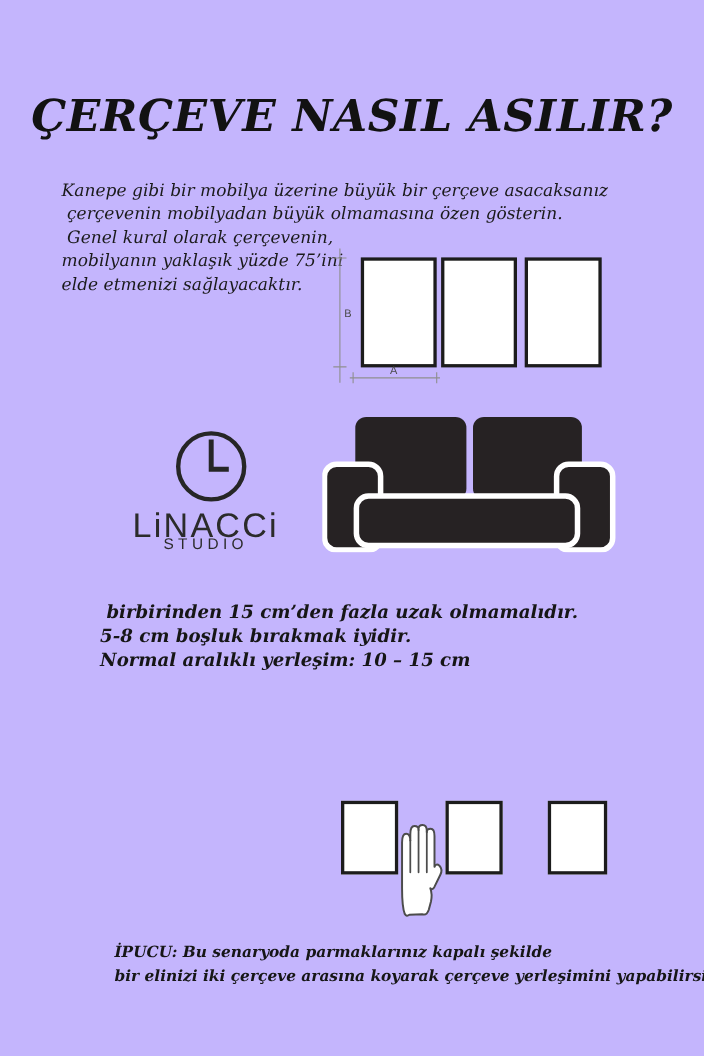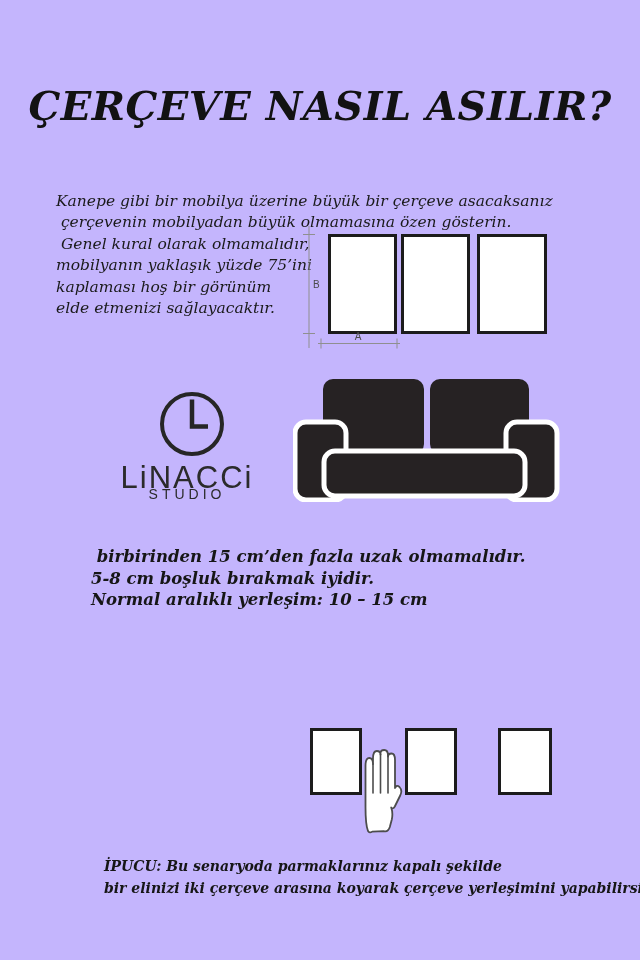--- a/index.html
+++ b/index.html
@@ -6,21 +6,21 @@
   .page{
     position:relative;width:640px;height:960px;background:#c4b5fd;
     font-family:"DejaVu Serif", serif;overflow:hidden;color:#161616;
   }
   .title{
     position:absolute;top:82px;left:0;width:100%;margin:0;
     text-align:center;font-size:40px;font-style:italic;font-weight:bold;
     color:#121212;letter-spacing:0.5px;
   }
   .para{position:absolute;font-style:italic;}
-  .intro{left:56px;top:163px;font-size:15.5px;line-height:21.4px;color:#1a1a1a;margin-top:28px;}
+  .intro{left:56px;top:163px;font-size:15.5px;line-height:21.4px;color:#1a1a1a;}
   .rules{left:91px;top:546px;font-size:16.5px;line-height:21.7px;font-weight:bold;}
   .tip{left:104px;top:855px;font-size:14px;line-height:22.4px;font-weight:bold;}
   .ln{white-space:pre;}
   .frames-svg{position:absolute;left:300px;top:222px;}
   .sofa-svg{position:absolute;left:293px;top:376px;}
   .hand-svg{position:absolute;left:357px;top:743px;}
   .dim-label{font-family:"Liberation Sans", sans-serif;font-size:10px;fill:#4a4a4a;}
   .bframe{position:absolute;width:46px;height:61px;border:3px solid #1c1c1c;background:#ffffff;}
   .bf1{left:310px;top:728px;}
   .bf2{left:405px;top:728px;}
@@ -41,23 +41,22 @@
 </head>
 <body>
 
 <div class="page">
 
   <h1 class="title">ÇERÇEVE NASIL ASILIR?</h1>
 
   <div class="para intro">
     <div class="ln">Kanepe gibi bir mobilya üzerine büyük bir çerçeve asacaksanız</div>
     <div class="ln"> çerçevenin mobilyadan büyük olmamasına özen gösterin.</div>
-    <div class="ln"> Genel kural olarak olmamalıdır,</div>
+    <div class="ln"> Genel kural olarak çerçevenin,</div>
     <div class="ln">mobilyanın yaklaşık yüzde 75’ini</div>
-    <div class="ln">kaplaması hoş bir görünüm</div>
     <div class="ln">elde etmenizi sağlayacaktır.</div>
   </div>
 
   <svg class="frames-svg" width="255" height="135" viewBox="0 0 255 135">
     <rect x="29.5" y="13.5" width="66" height="97" fill="#ffffff" stroke="#1c1c1c" stroke-width="3"></rect>
     <rect x="102.5" y="13.5" width="66" height="97" fill="#ffffff" stroke="#1c1c1c" stroke-width="3"></rect>
     <rect x="178.5" y="13.5" width="67" height="97" fill="#ffffff" stroke="#1c1c1c" stroke-width="3"></rect>
     <g stroke="#8f8f8f" stroke-width="1">
       <line x1="9" y1="4" x2="9" y2="126"></line>
       <line x1="3" y1="12.5" x2="15" y2="12.5"></line>

